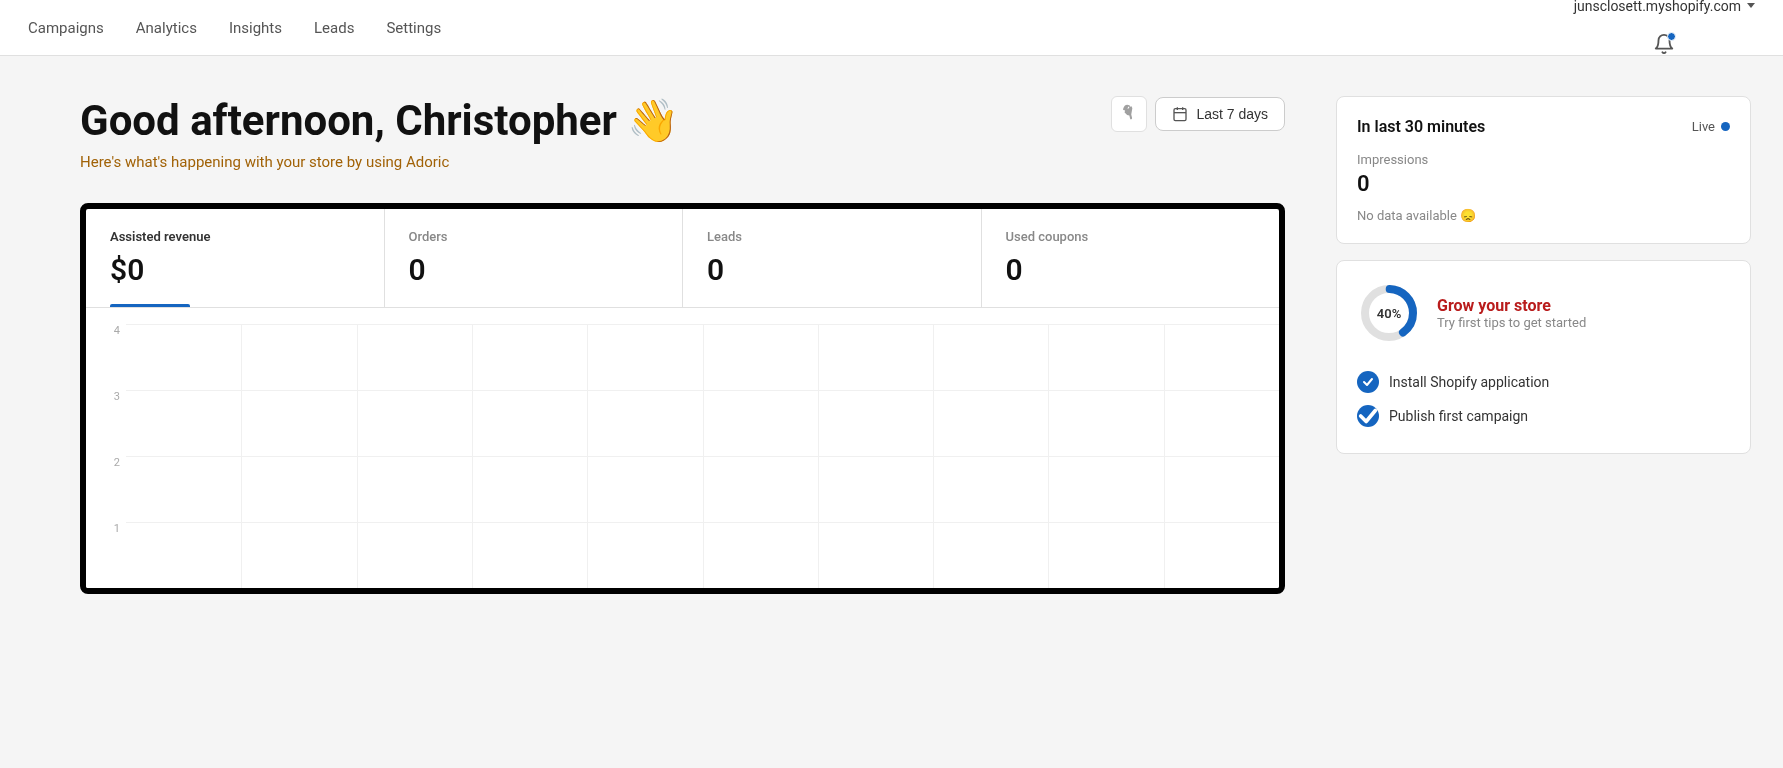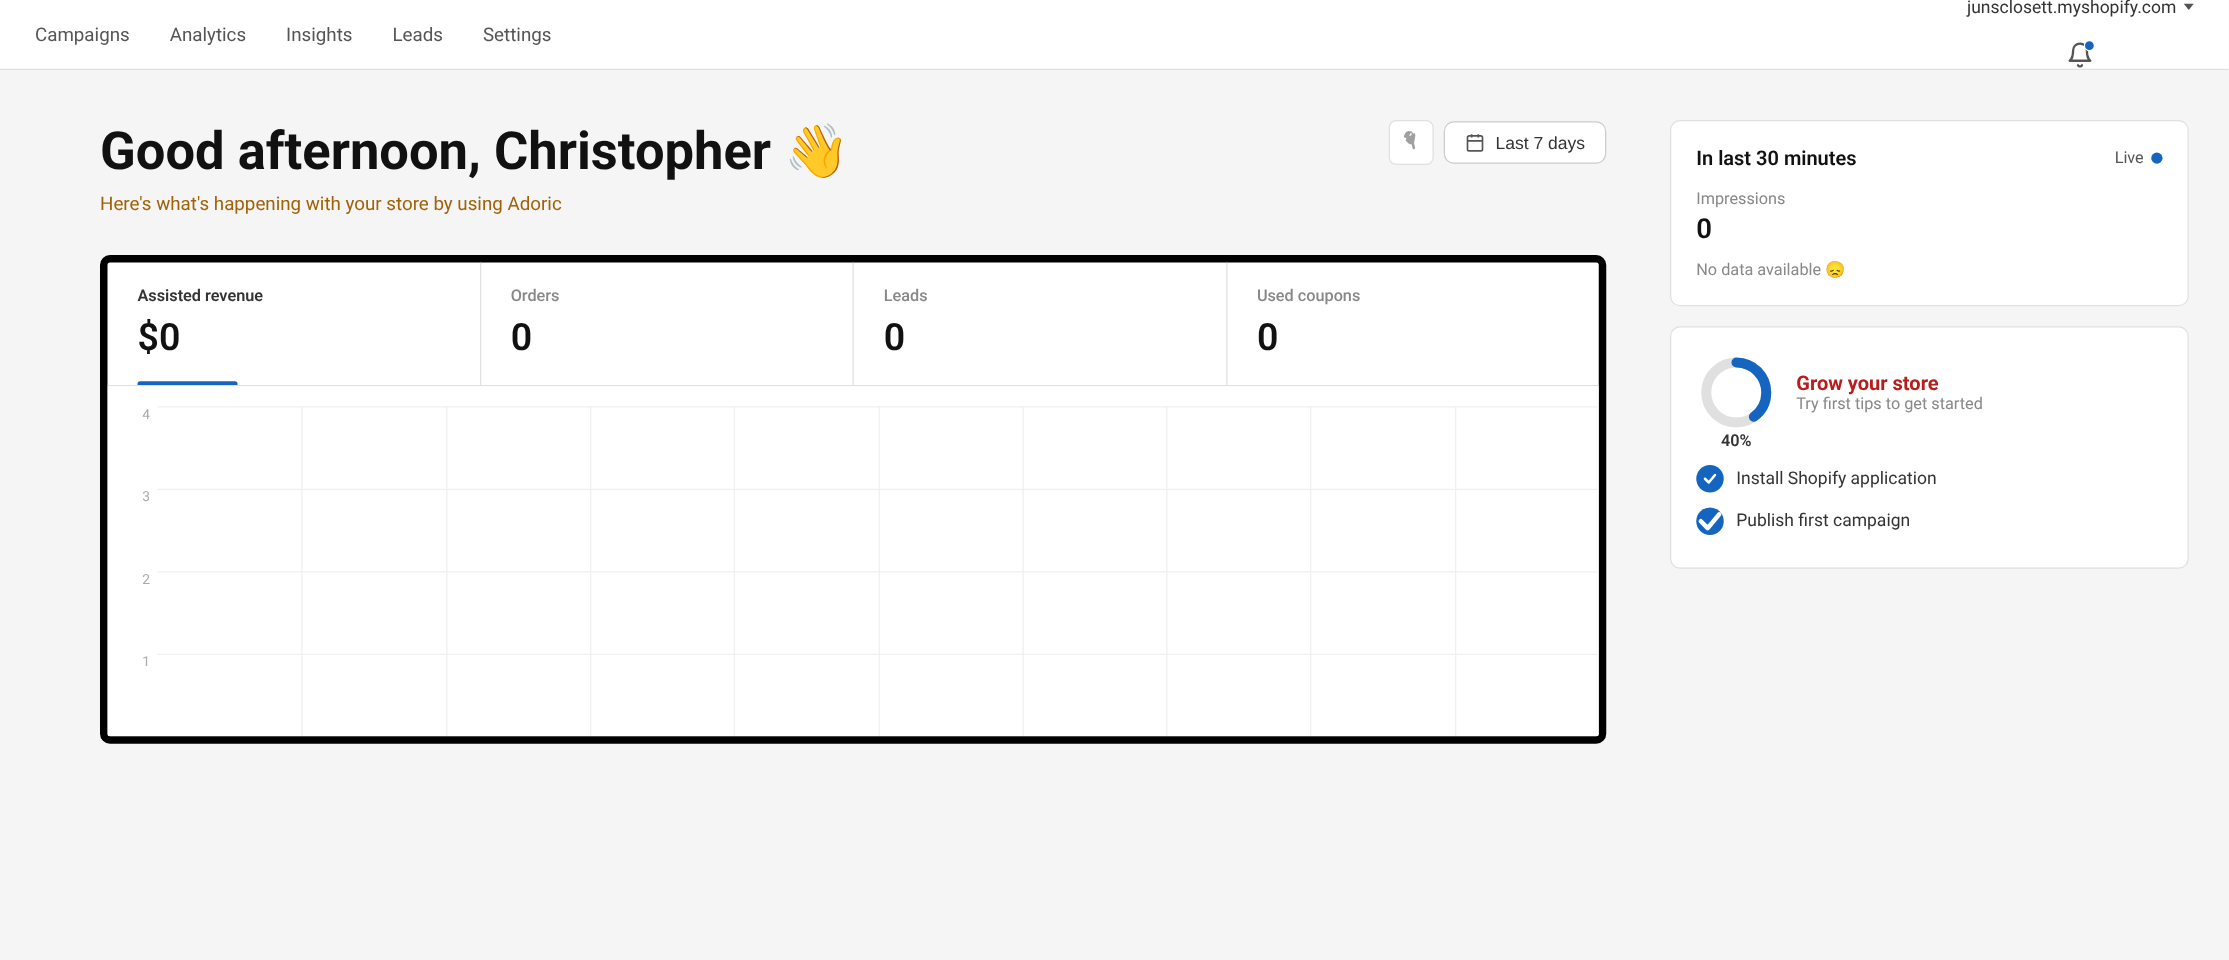--- a/index.html
+++ b/index.html
@@ -283,21 +283,20 @@
       height: 64px;
       flex-shrink: 0;
     }
     .donut-label {
       position: absolute;
       top: 50%; left: 50%;
       transform: translate(-50%, -50%);
       font-size: 13px;
       font-weight: 600;
       color: #333;
-      margin-top: 39px;
     }
     .grow-info h3 {
       font-size: 16px;
       font-weight: 700;
       color: #b91c1c;
     }
     .grow-info p {
       font-size: 13px;
       color: #888;
     }

